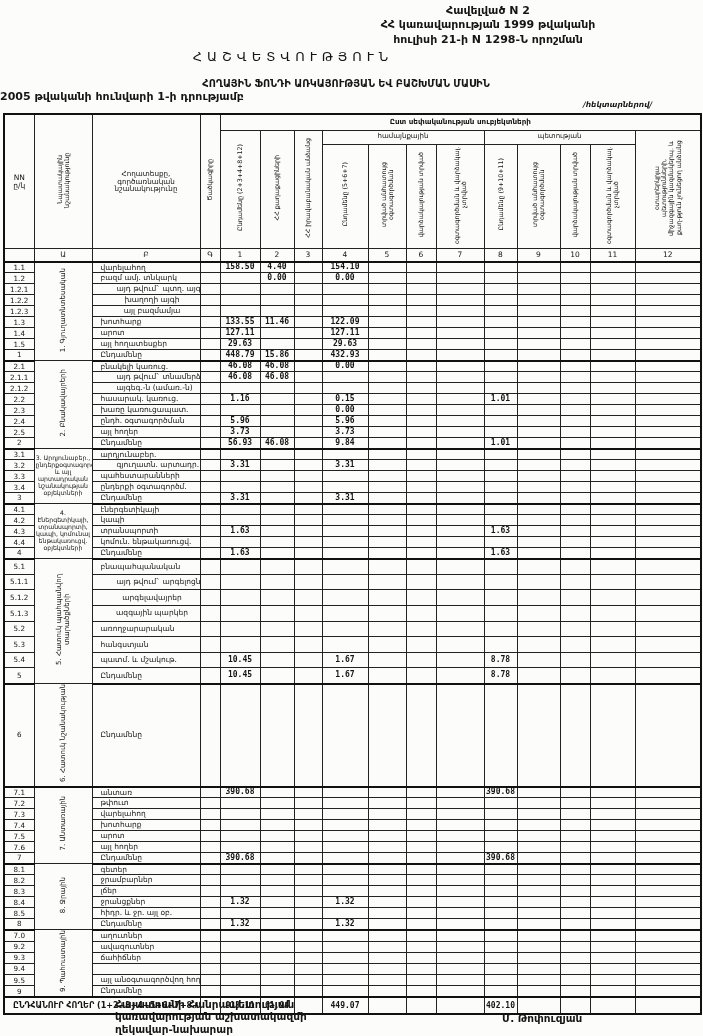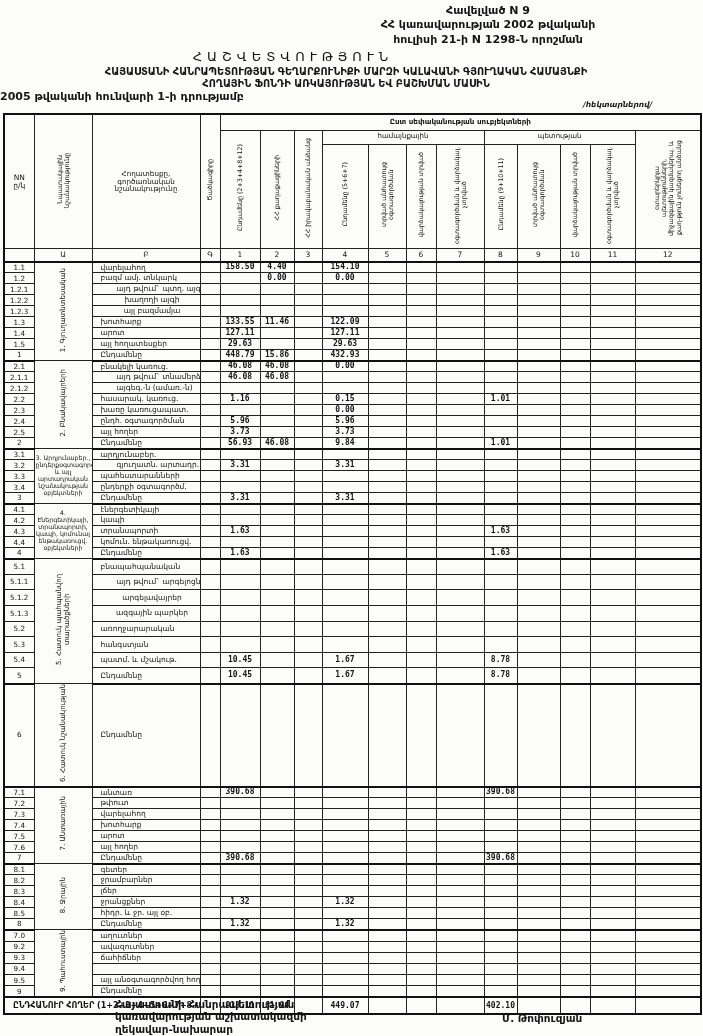--- a/index.html
+++ b/index.html
@@ -44,27 +44,26 @@
   .totLbl{font-size:8px;font-weight:bold;text-align:left;padding-left:8px;white-space:nowrap;}
   .footerLeft{position:absolute;top:998px;left:115px;font-size:10.5px;font-weight:bold;line-height:1.18;}
   .signature{position:absolute;top:1012px;left:502px;font-size:10.5px;font-weight:bold;}
 </style>
 </head>
 <body>
 
 <div class="page">
 
   <div class="appendix">
-    <div>Հավելված N 9</div>
-    <div>ՀՀ կառավարության 2002 թվականի</div>
+    <div>Հավելված N 2</div>
+    <div>ՀՀ կառավարության 1999 թվականի</div>
     <div>հուլիսի 21-ի N 1298-Ն որոշման</div>
   </div>
 
   <div class="rtitle">ՀԱՇՎԵՏՎՈՒԹՅՈՒՆ</div>
-  <div class="sub1">ՀԱՅԱՍՏԱՆԻ ՀԱՆՐԱՊԵՏՈՒԹՅԱՆ ԳԵՂԱՐՔՈՒՆԻՔԻ ՄԱՐԶԻ ԿԱԼԱՎԱՆԻ ԳՅՈՒՂԱԿԱՆ ՀԱՄԱՅՆՔԻ</div>
   <div class="sub2">ՀՈՂԱՅԻՆ ՖՈՆԴԻ ԱՌԿԱՅՈՒԹՅԱՆ ԵՎ ԲԱՇԽՄԱՆ ՄԱՍԻՆ</div>
   <div class="sub3">2005 թվականի հունվարի 1-ի դրությամբ</div>
   <div class="units">/հեկտարներով/</div>
 
   <table>
     <colgroup>
       <col style="width:30px">
         <col style="width:58px">
         <col style="width:108px">
         <col style="width:20px">

